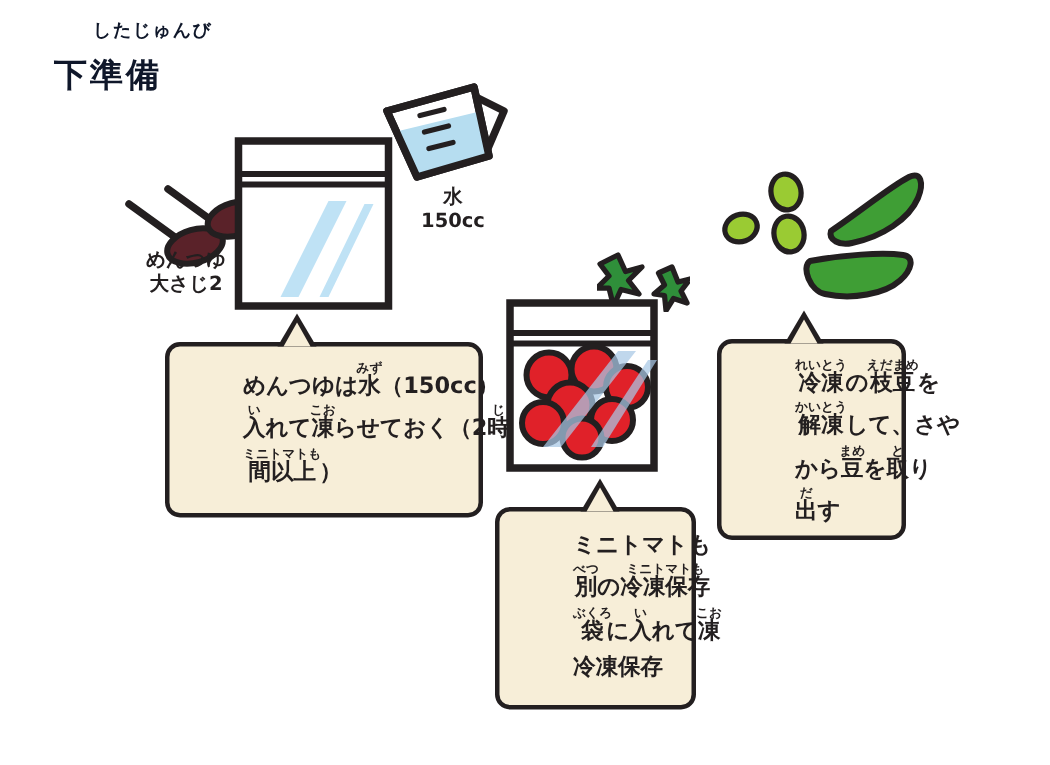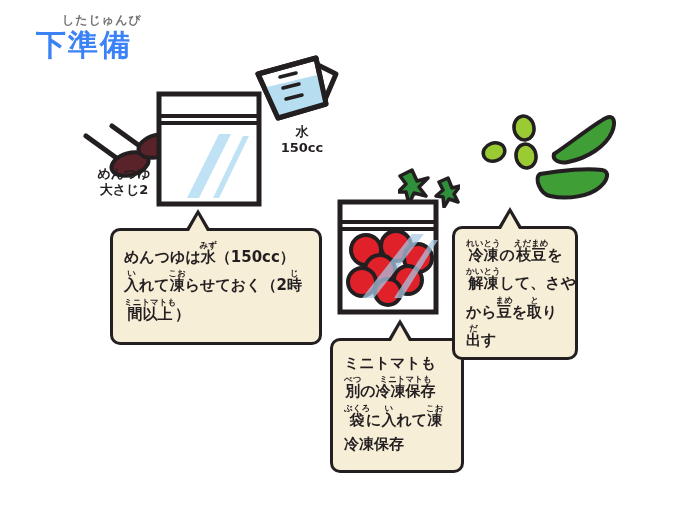--- a/index.html
+++ b/index.html
@@ -7,43 +7,44 @@
     width:700px;height:510px;
     background:#ffffff;
     font-family:"DejaVu Sans","Liberation Sans",sans-serif;
     overflow:hidden;position:relative;
   }
   #stage{position:absolute;left:0;top:0;width:700px;height:510px;}
 
   
   .title-wrap{position:absolute;left:36px;top:14px;}
   .title-furi{
-    font-size:12px;color:#737373;letter-spacing:1px;
+    font-size:12px;color:#0f172a;letter-spacing:1px;
     margin-left:26px;line-height:1;font-weight:bold;
   }
   .title-main{
-    font-size:30px;color:#3b82f6;font-weight:bold;
-    letter-spacing:2px;line-height:1.15;margin-top:2px;
+    font-size:22px;color:#0f172a;font-weight:bold;
+    letter-spacing:2px;line-height:1.15;margin-top:12px;
   }
 
   
   .plain-label{
     position:absolute;color:#231f20;font-size:13px;font-weight:bold;
     line-height:1.25;text-align:center;white-space:pre-line;
   }
   #label-mentsuyu{left:72px;top:166px;width:104px;}
   #label-water{left:262px;top:124px;width:80px;}
 
   
   .bubble{
     position:absolute;
     background:#f7eed8;
     border:3px solid #231f20;
     border-radius:10px;
     box-sizing:border-box;
+    padding-left:38px;
   }
   .bubble-inner{
     padding:10px 11px 8px 11px;
     font-size:15px;color:#231f20;font-weight:bold;
     line-height:1.62;
   }
   .tail{position:absolute;width:0;height:0;}
   .tail-outer{
     border-left:13px solid transparent;
     border-right:13px solid transparent;
@@ -52,21 +53,21 @@
   }
   .tail-inner{
     border-left:9px solid transparent;
     border-right:9px solid transparent;
     border-bottom:16px solid #f7eed8;
     top:-16px;
   }
 
   #bubble-mentsuyu{left:110px;top:228px;width:212px;height:117px;}
   #bubble-tomato{left:330px;top:338px;width:134px;height:135px;}
-  #bubble-edamame{left:452px;top:226px;width:126px;height:134px;}
+  #bubble-edamame{left:478px;top:226px;width:126px;height:134px;}
 
   
   ruby{ruby-align:center;}
   rt{
     font-size:8.5px;line-height:1;font-weight:bold;
     color:#231f20;letter-spacing:0px;
   }
   .ln{display:block;white-space:nowrap;}
 
   

